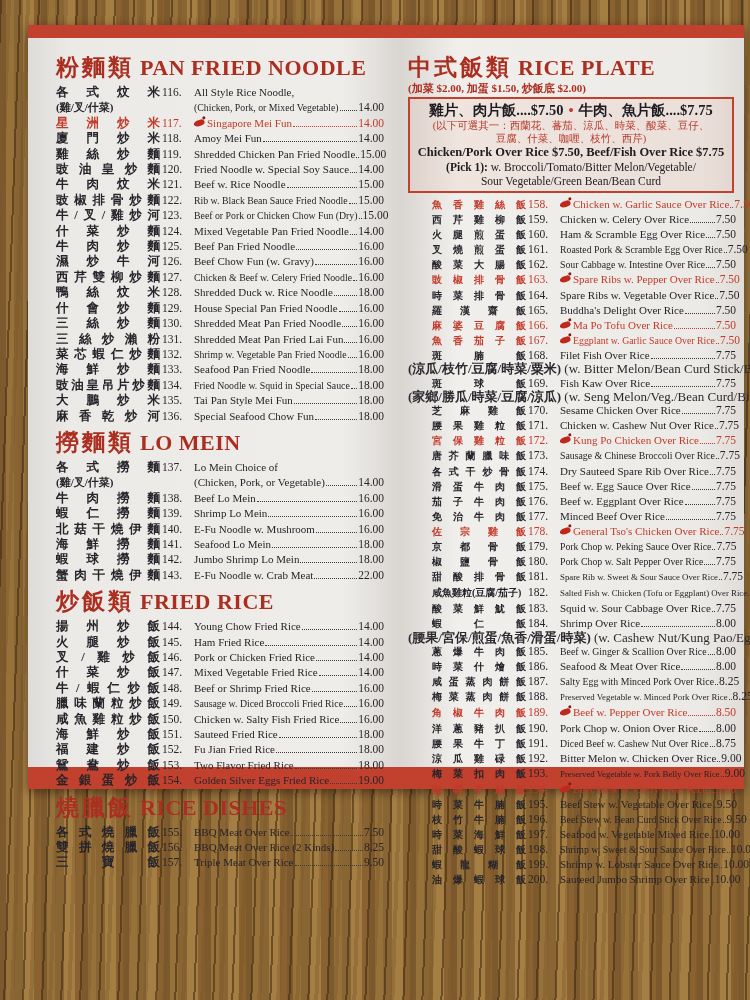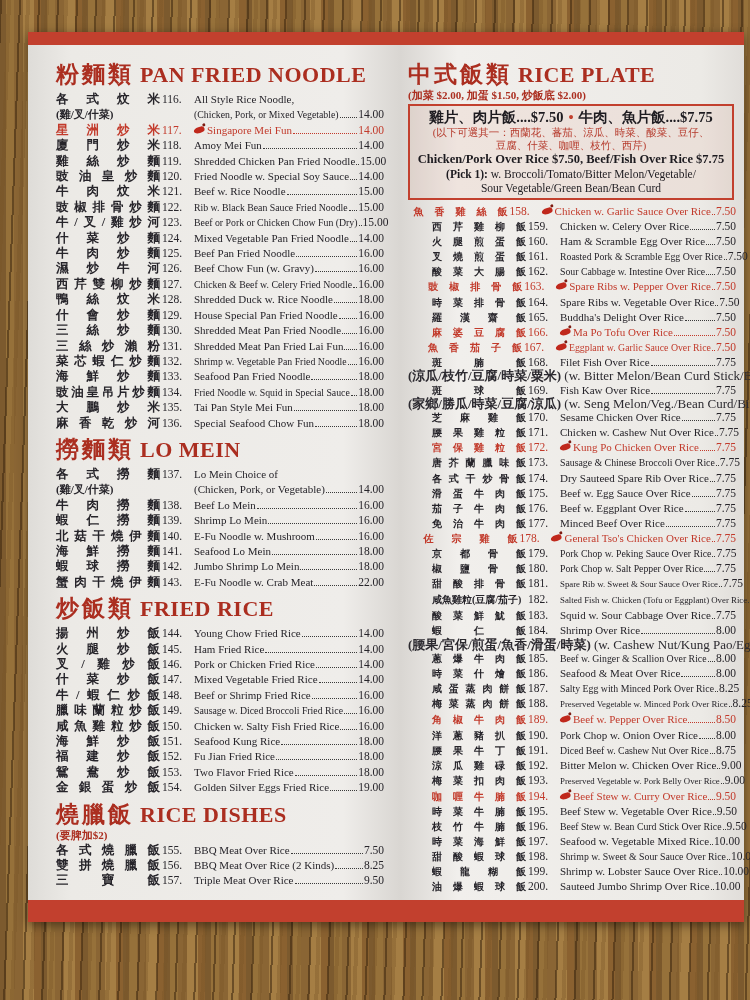--- a/index.html
+++ b/index.html
@@ -7,21 +7,21 @@
     width:750px;height:1000px;overflow:hidden;position:relative;
     font-family:"Liberation Serif","DejaVu Serif",serif;
     background:
       repeating-linear-gradient(92deg,
         rgba(60,38,14,.55) 0 2px, rgba(0,0,0,0) 2px 7px,
         rgba(120,84,38,.35) 7px 11px, rgba(0,0,0,0) 11px 19px),
       repeating-linear-gradient(90deg,
         #7c5a2e 0 6px, #96713a 6px 14px, #8a6534 14px 23px, #a57e44 23px 34px, #8a6130 34px 41px);
   }
   .paper{
-    position:absolute;left:28px;top:32px;width:716px;height:890px;
+    position:absolute;left:28px;top:25px;width:716px;height:764px;
     background:linear-gradient(90deg,#dedcd8 0,#eceae6 6%,#efedea 44%,#d9d6d2 52%,#f1efec 60%,#eceae6 94%,#e0ddd9 100%),#ebe9e5;
     box-shadow:0 3px 10px rgba(0,0,0,.45);
   }
   .band{position:absolute;left:0;width:100%;background:#c2402e;}
   .band.top{top:0;height:13px;}
   .band.bottom{bottom:0;height:22px;}
   .cols{position:absolute;top:24px;left:16px;right:8px;bottom:26px;display:flex;gap:24px;}
   .col{flex:1;min-width:0;}
   .col.left{padding-left:12px;max-width:346px;}
   .col.right{max-width:330px;}
@@ -37,21 +37,21 @@
   .zh.cont{text-align-last:left;font-size:11px;}
   .num{flex:0 0 32px;font-size:11.5px;padding-left:2px;}
   .chili{flex:0 0 11px;position:relative;width:11px;height:6px;background:#c0281c;border-radius:60% 40% 40% 60%/60% 60% 60% 60%;transform:rotate(-18deg) translateY(-1px);margin-right:2px;}
   .chili::before{content:"";position:absolute;right:-2px;top:-2px;width:3px;height:3px;background:#7e1c12;border-radius:50%;}
   .en{font-size:11px;white-space:nowrap;}
   .en.sm{font-size:9.8px;}
   .en.xs{font-size:8.8px;}
   .leader{flex:1;min-width:3px;border-bottom:1.6px dotted #3a3a3a;margin:0 1px 3px 1px;}
   .leader.off{border-bottom:none;}
   .price{flex:0 0 auto;font-size:11.5px;text-align:right;}
-  .item.red, .item.red .leader{color:#c23a2b;border-color:#c23a2b;justify-content:flex-end;}
+  .item.red, .item.red .leader{color:#c23a2b;border-color:#c23a2b;}
   .note-row{font-size:13px;line-height:12.5px;color:#2c2a30;white-space:nowrap;}
   .note-row .nzh{font-weight:600;}
   .box{border:2.5px solid #c2402e;background:rgba(225,160,140,.14);margin:3px 2px 4px 0;padding:2px 4px 3px 4px;text-align:center;}
   .box .l1{font-size:14.5px;font-weight:bold;color:#1d1b20;white-space:nowrap;line-height:18px;}
   .box .l1 .dot{color:#c2402e;padding:0 5px;}
   .box .lzh{font-size:10.5px;color:#b5392b;line-height:13px;white-space:nowrap;}
   .box .len1{font-size:12.5px;font-weight:bold;color:#1d1b20;line-height:15px;white-space:nowrap;}
   .box .len2{font-size:11.5px;color:#1d1b20;line-height:14px;white-space:nowrap;}
   .box .len2 b{font-weight:bold;text-align:right;}
 </style>
@@ -325,21 +325,21 @@
           <div class="item">
             <span class="zh">咸魚雞粒炒飯</span>
             <span class="num">150.</span>
             <span class="en">Chicken w. Salty Fish Fried Rice</span>
             <span class="leader"></span>
             <span class="price">16.00</span>
           </div>
           <div class="item">
             <span class="zh">海鮮炒飯</span>
             <span class="num">151.</span>
-            <span class="en">Seafood Kung Rice</span>
+            <span class="en">Sauteed Fried Rice</span>
             <span class="leader"></span>
             <span class="price">18.00</span>
           </div>
           <div class="item">
             <span class="zh">福建炒飯</span>
             <span class="num">152.</span>
             <span class="en">Fu Jian Fried Rice</span>
             <span class="leader"></span>
             <span class="price">18.00</span>
           </div>
@@ -353,21 +353,20 @@
           <div class="item">
             <span class="zh">金銀蛋炒飯</span>
             <span class="num">154.</span>
             <span class="en">Golden Silver Eggs Fried Rice</span>
             <span class="leader"></span>
             <span class="price">19.00</span>
           </div>
         </div>
         <div class="sec">
           <div class="sec-h"><span class="zh-t">燒臘飯</span><span class="en-t">RICE DISHES</span></div>
-          <div class="sec-sub">(要脾加$2)</div>
           <div class="item">
             <span class="zh">各式燒臘飯</span>
             <span class="num">155.</span>
             <span class="en">BBQ Meat Over Rice</span>
             <span class="leader"></span>
             <span class="price">7.50</span>
           </div>
           <div class="item">
             <span class="zh">雙拼燒臘飯</span>
             <span class="num">156.</span>

